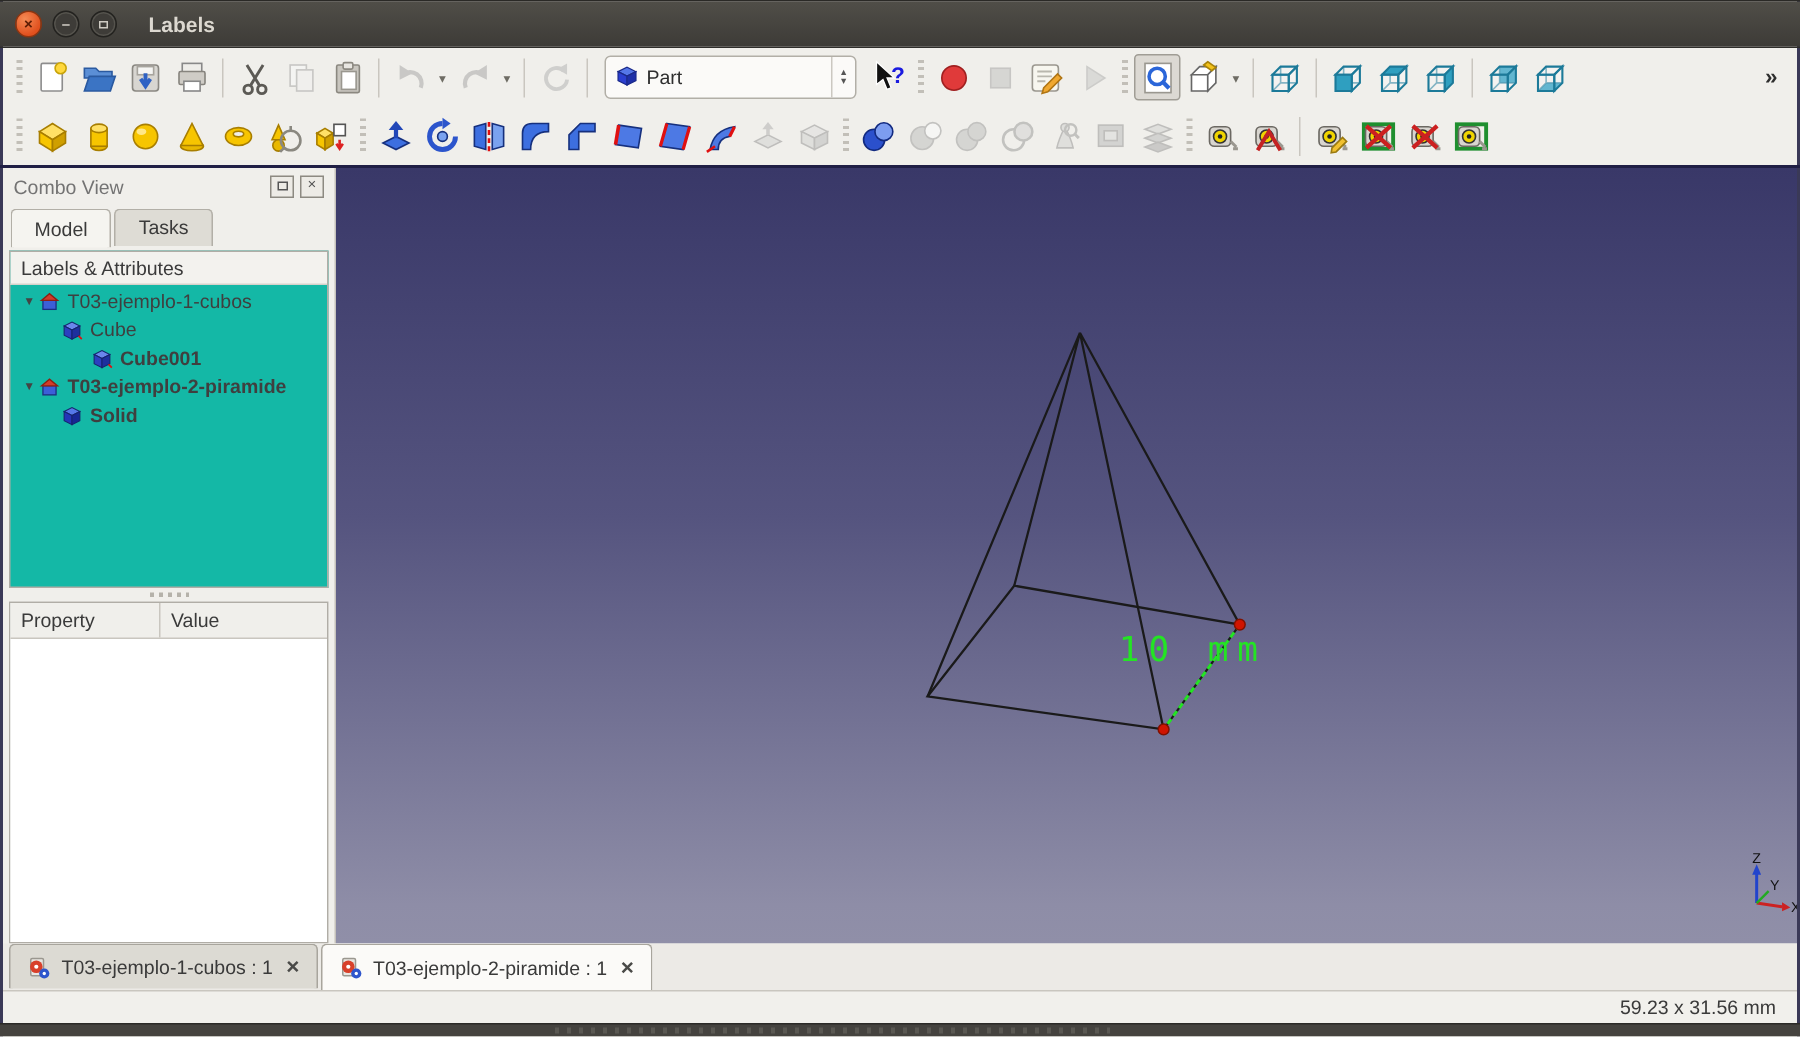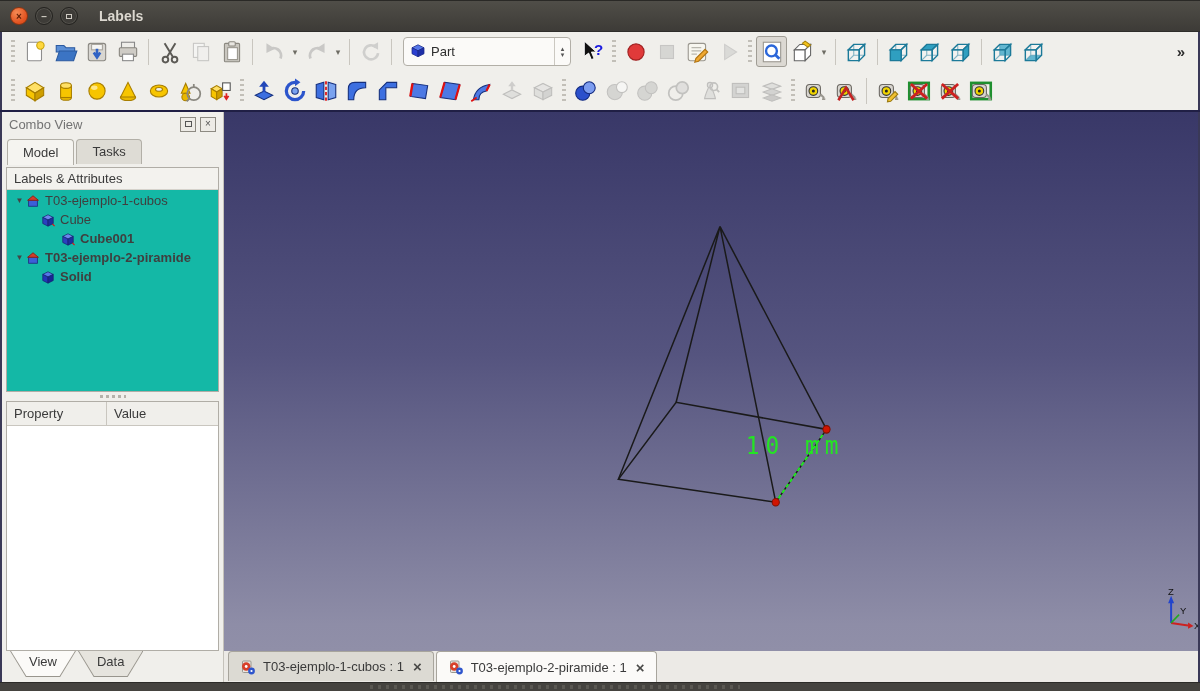--- a/index.html
+++ b/index.html
@@ -713,28 +713,20 @@
           <line x1="951" y1="491" x2="959" y2="483" stroke="#22aa22" stroke-width="1.6"></line>
           <text x="948" y="464" font-size="9.5" fill="#111">Z</text>
           <text x="960" y="482" font-size="9.5" fill="#111">Y</text>
           <text x="974" y="497" font-size="9.5" fill="#111">X</text>
         </g>
       </svg>
     </div>
   </div>
 
   <div class="bottom-band">
-    <div class="left-bottom">
-      <div class="btab active">
-          <div class="btab-in">View</div>
-        </div>
-      <div class="btab">
-          <div class="btab-in">Data</div>
-        </div>
-    </div>
     <div class="mdi-bar" id="mdiBar">
         <div class="mdi-tab">
           <span style="display: flex;">
             <svg viewBox="0 0 16 16">
               <rect x="2.5" y="2" width="8.5" height="11.5" rx="1" fill="#e8e6e1" stroke="#9a978f"></rect>
               <circle cx="6.2" cy="7.5" r="4.2" fill="#d8402a"></circle>
               <circle cx="6.2" cy="7.5" r="1.4" fill="#fff"></circle>
               <circle cx="11.5" cy="12" r="3.4" fill="#2e55cc"></circle>
               <circle cx="11.5" cy="12" r="1.1" fill="#fff"></circle>
             </svg>
@@ -751,17 +743,20 @@
               <circle cx="11.5" cy="12" r="3.4" fill="#2e55cc"></circle>
               <circle cx="11.5" cy="12" r="1.1" fill="#fff"></circle>
             </svg>
           </span>
           <span>T03-ejemplo-2-piramide : 1</span>
           <span class="mdi-close">×</span>
         </div>
       </div>
   </div>
 
+  <div class="statusbar">
+    <span>59.23 x 31.56 mm</span>
+  </div>
   <div class="desktop-strip">
       <div class="strip-marks"></div>
     </div>
 
 </div>
 
 </body></html>

